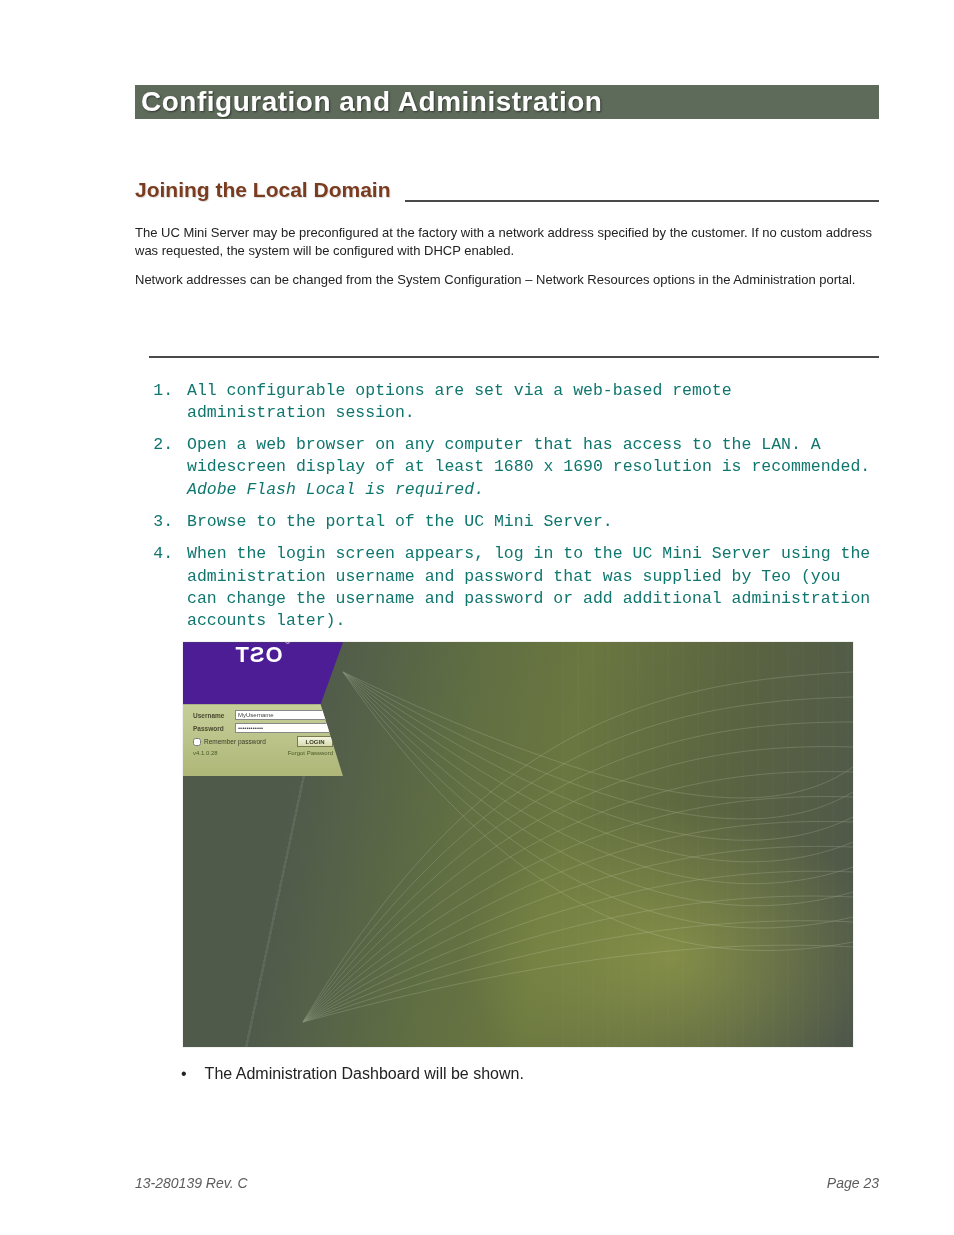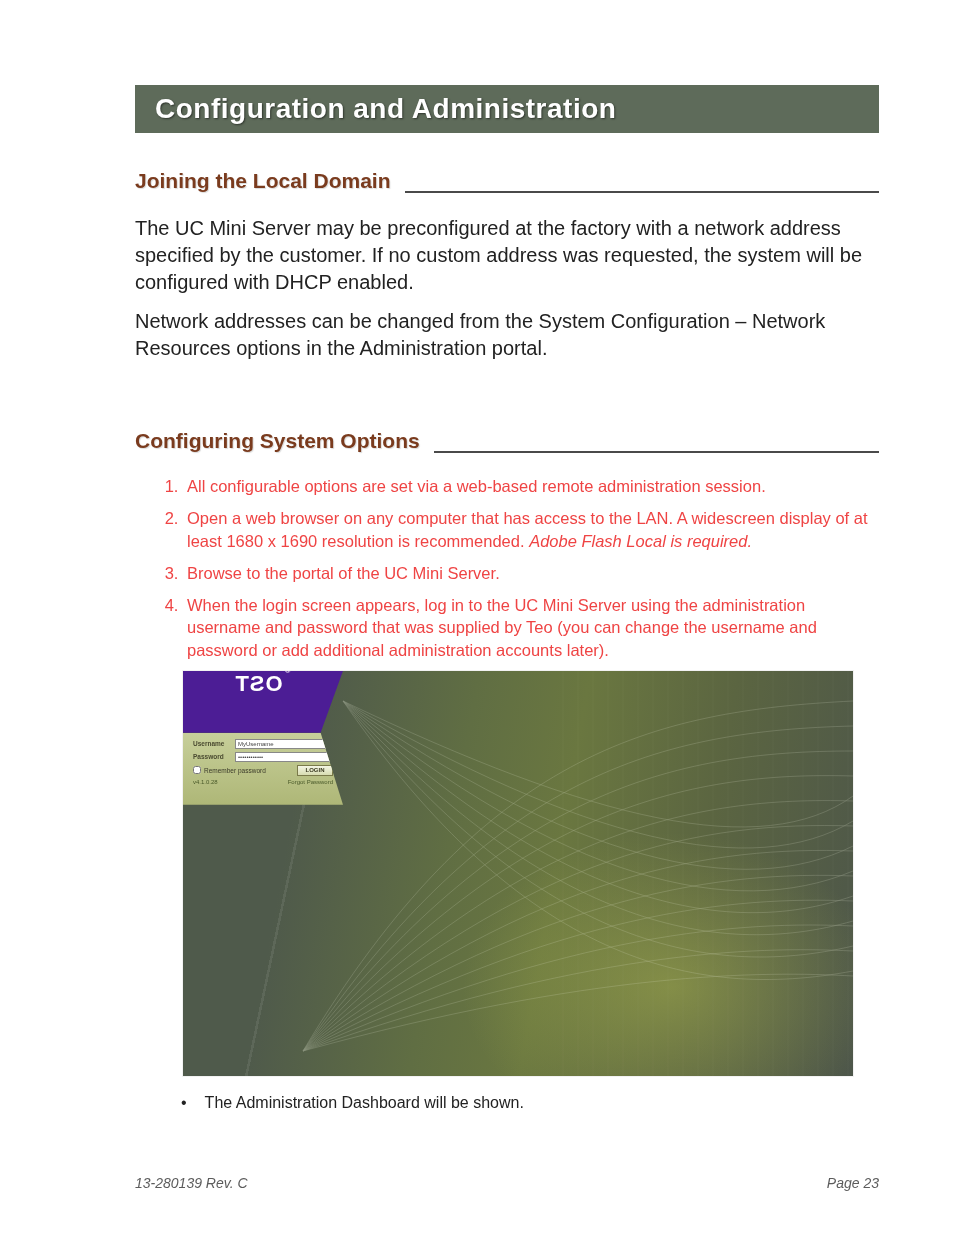--- a/index.html
+++ b/index.html
@@ -7,25 +7,25 @@
     width: 954px;
     height: 1235px;
     background: #fff;
     font-family: Arial, Helvetica, sans-serif;
     color: #222;
     position: relative;
     padding: 85px 75px 0 135px;
   }
   .banner {
     background: #5e6b5a;
-    height: 48px;
+    height: 34px;
     display: flex;
     align-items: center;
-    padding-left: 20px;
-    margin-bottom: 36px;
+    padding-left: 6px;
+    margin-bottom: 59px;
   }
   .banner h1 {
     color: #fff;
     font-size: 28px;
     font-weight: bold;
     letter-spacing: 0.5px;
     text-shadow: 1px 1px 2px rgba(0,0,0,0.5);
   }
   .section-head {
     display: flex;
@@ -39,31 +39,32 @@
     text-shadow: 1px 1px 1px rgba(0,0,0,0.15);
     white-space: nowrap;
   }
   .section-rule {
     flex: 1;
     height: 2px;
     background: #4a4a4a;
     margin-left: 14px;
   }
   p.body {
-    font-size: 20px;
+    font-size: 13px;
     line-height: 1.35;
     margin-bottom: 12px;
     color: #222;
   }
   .gap { height: 55px; }
   ol.steps {
     margin: 0 0 4px 48px;
     font-size: 16.5px;
     line-height: 1.35;
-    color: #ef4444;
+    color: #0f766e;
+    font-family: Liberation Mono, monospace;
   }
   ol.steps li { margin-bottom: 10px; padding-left: 4px; }
   ol.steps li .ital { font-style: italic; }
   .shot-wrap {
     margin: 8px 0 18px 48px;
     width: 670px;
     height: 405px;
     position: relative;
     overflow: hidden;
     box-shadow: 0 0 0 1px rgba(0,0,0,0.05);
@@ -145,21 +146,20 @@
   <h2>Joining the Local Domain</h2>
   <div class="section-rule"></div>
 </div>
 
 <p class="body">The UC Mini Server may be preconfigured at the factory with a network address specified by the customer. If no custom address was requested, the system will be configured with DHCP enabled.</p>
 <p class="body">Network addresses can be changed from the System Configuration – Network Resources options in the Administration portal.</p>
 
 <div class="gap"></div>
 
 <div class="section-head">
-  <h2>Configuring System Options</h2>
   <div class="section-rule"></div>
 </div>
 
 <ol class="steps">
   <li><span>All configurable options are set via a web-based remote administration session.</span></li>
   <li><span>Open a web browser on any computer that has access to the LAN. A widescreen display of at least 1680 x 1690 resolution is recommended. </span><span class="ital">Adobe Flash Local is required.</span></li>
   <li><span>Browse to the portal of the UC Mini Server.</span></li>
   <li><span>When the login screen appears, log in to the UC Mini Server using the administration username and password that was supplied by Teo (you can change the username and password or add additional administration accounts later).</span></li>
 </ol>
 

